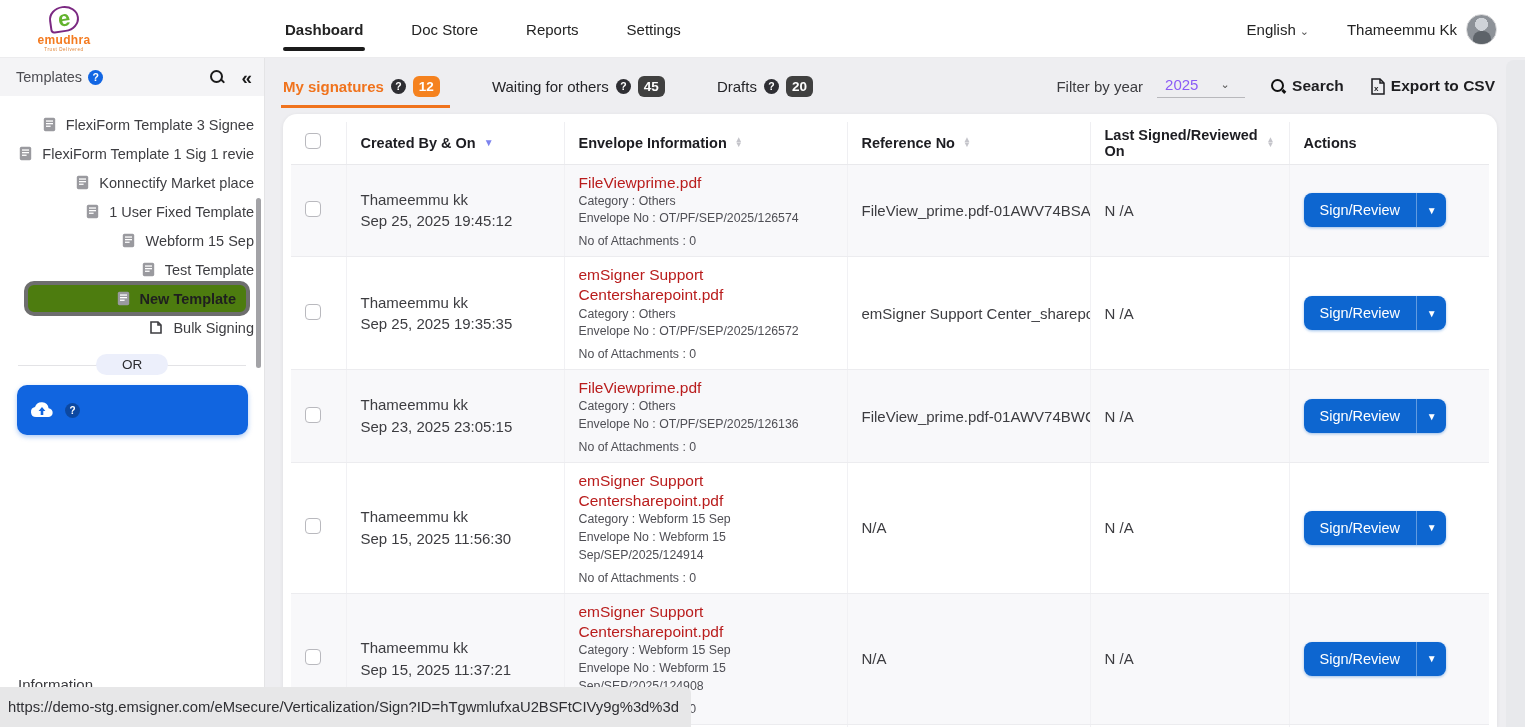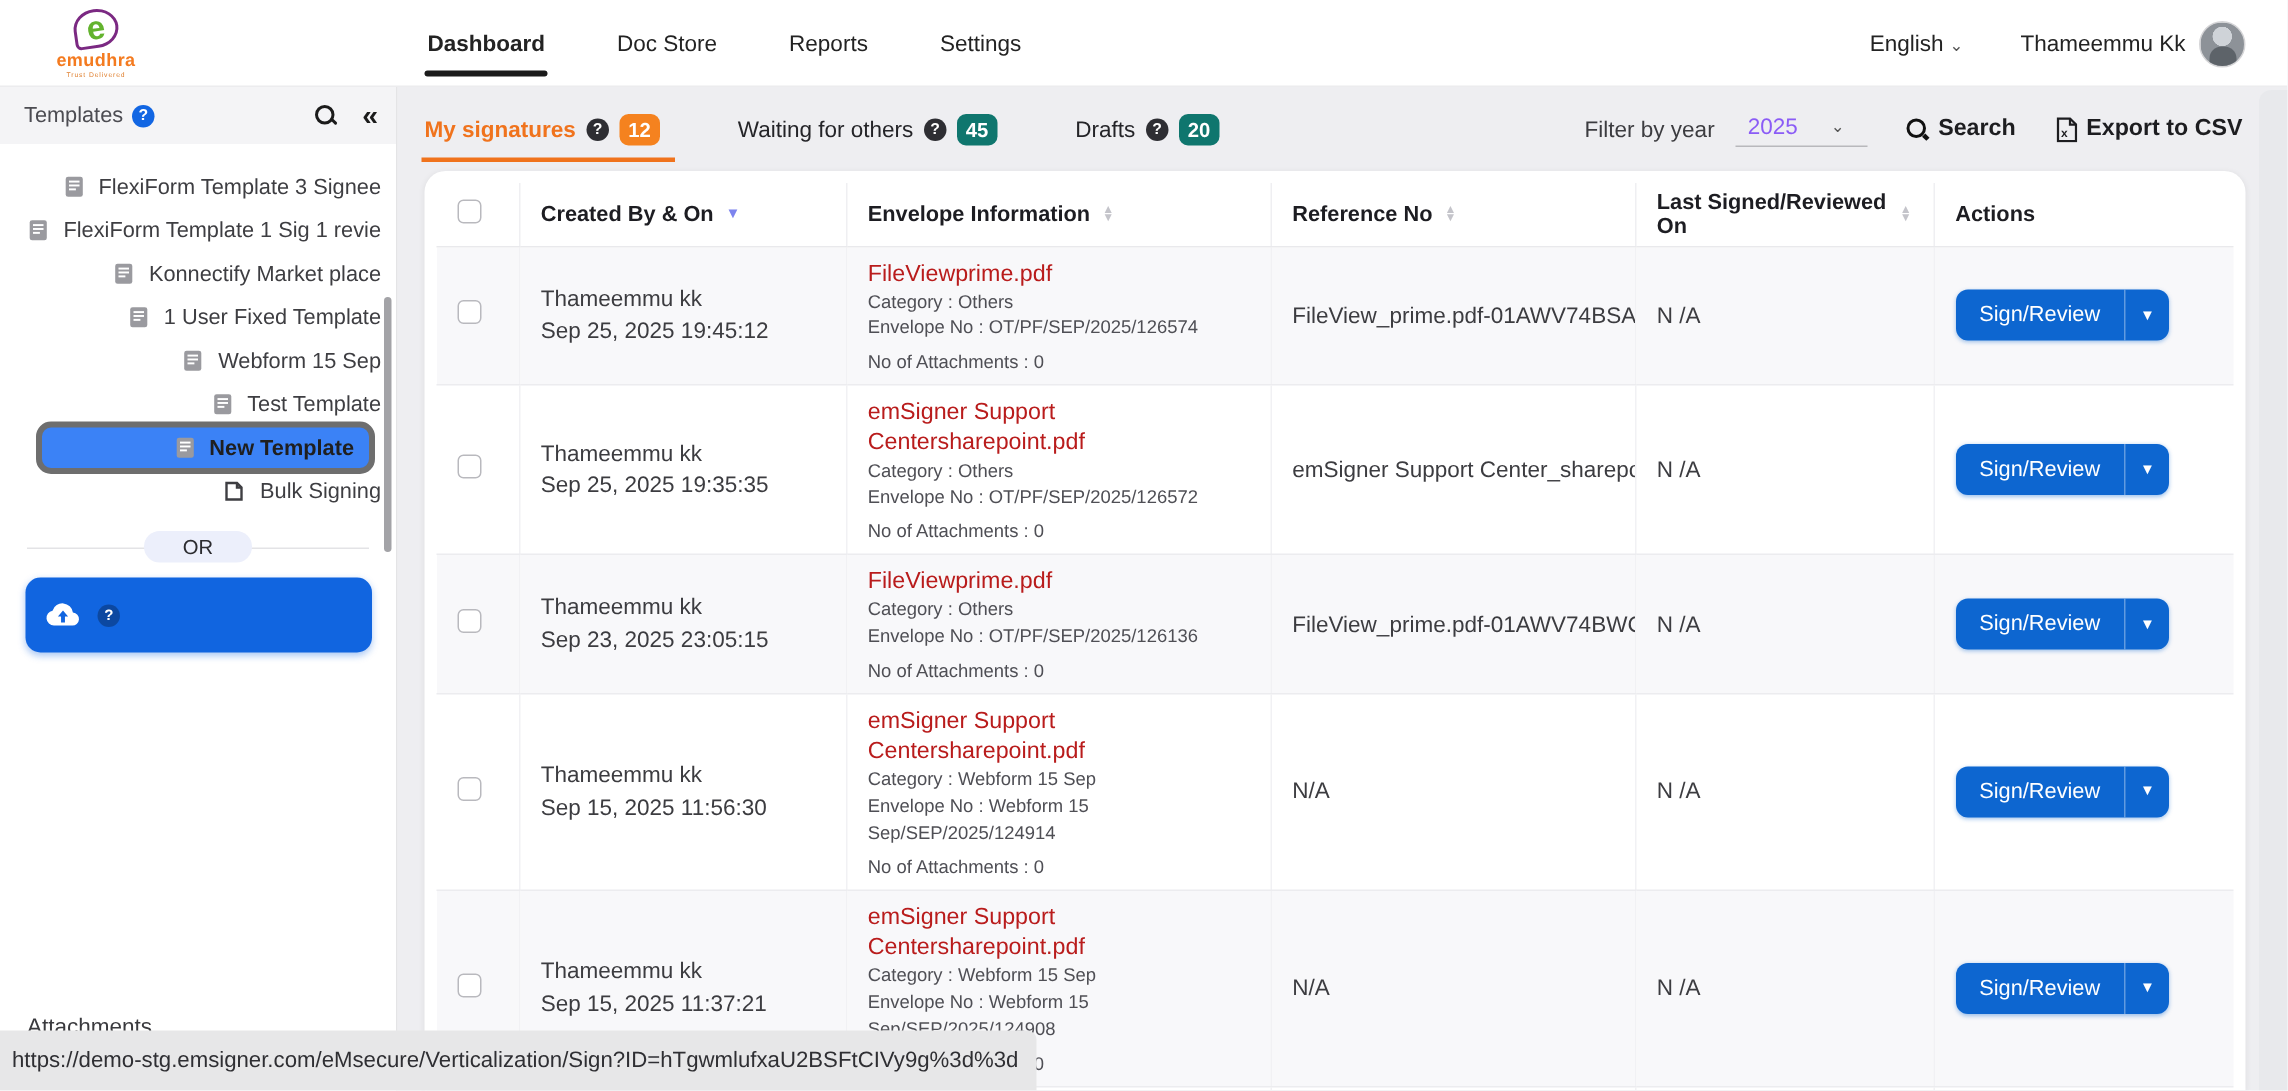--- a/index.html
+++ b/index.html
@@ -31,42 +31,42 @@
   .sb-title { font-size:14.5px; color:#4c4c52; }
   .help-dot { width:15px; height:15px; border-radius:50%; background:#1266e3; color:#fff; font-size:10.5px; font-weight:bold; display:inline-flex; align-items:center; justify-content:center; flex:none; }
   .help-dot.dark { background:#2e2e33; }
   .sb-head-icons { margin-left:auto; display:flex; align-items:center; gap:16px; }
   .sb-search { width:16px; height:16px; position:relative; cursor:pointer; }
   .sb-search::before { content:""; position:absolute; left:1px; top:1px; width:9px; height:9px; border:2.2px solid #1b1b1b; border-radius:50%; }
   .sb-search::after { content:""; position:absolute; left:11px; top:11px; width:5px; height:2.4px; background:#1b1b1b; transform:rotate(45deg); border-radius:2px; }
   .sb-collapse { font-size:19px; color:#1b1b1b; font-weight:bold; cursor:pointer; line-height:1; letter-spacing:-2px; }
   .sb-list { padding-top:14px; }
   .tpl-item { height:29px; display:flex; align-items:center; gap:10px; padding:0 10px 0 18px; font-size:14.5px; color:#3e3e42; cursor:pointer;justify-content:flex-end; }
-  .tpl-item.highlighted { height:35px; margin:-3px 14px -3px 24px; padding-left:10px; border:4px solid #6e6e6e; border-radius:10px; background:#3b82f6; font-weight:bold; color:#1f1f1f; }
+  .tpl-item.highlighted { height:35px; margin:-3px 14px -3px 24px; padding-left:10px; border:4px solid #6e6e6e; border-radius:10px; background:#4d7c0f; font-weight:bold; color:#1f1f1f; }
   .tpl-item svg { flex:none; }
   .sb-scrollthumb { position:absolute; right:3px; top:140px; width:5px; height:170px; background:#a3a3a7; border-radius:3px; }
   .or-row { position:relative; margin:12px 18px 0 18px; text-align:center; }
   .or-row::before { content:""; position:absolute; left:0; right:0; top:50%; height:1px; background:#e3e3e6; }
   .or-pill { position:relative; display:inline-block; background:#eceffb; border-radius:12px; padding:3px 26px; font-size:13.5px; color:#2c2c30; }
   .create-btn { margin:10px 17px 0 17px; width:231px; height:50px; background:#1165e0; border:none; border-radius:10px; display:flex; align-items:center; padding:0 12px; gap:10px; cursor:pointer; box-shadow:0 2px 5px rgba(17,101,224,.35); }
   .create-txt { flex:1; text-align:center; color:#fff; }
   .create-title { font-size:15.5px; line-height:1.2; }
   .create-sub { font-size:10.5px; opacity:.95; }
   .create-help { width:15px; height:15px; border-radius:50%; background:rgba(0,0,0,.28); color:#fff; font-size:10px; font-weight:bold; display:flex; align-items:center; justify-content:center; flex:none; }
   .plan-label { position:absolute; left:18px; bottom:34px; font-size:15px; color:#3a3a3e; }
 
   
   .main { position:absolute; top:58px; left:265px; right:0; bottom:0; background:#eeeef1; }
   .gutter { position:absolute; top:2px; right:0; bottom:0; width:19px; background:#e8e9ec; border-radius:8px 0 0 0; }
   .toolbar { height:56px; display:flex; align-items:center; padding:0 30px 0 18px; }
   .tabs { display:flex; align-items:center; gap:52px; }
   .tab { display:flex; align-items:center; gap:7px; font-size:15px; color:#242428; cursor:pointer; position:relative; padding:17px 0; }
   .tab.active { color:#f0731d; font-weight:bold; }
   .tab.active::after { content:""; position:absolute; left:-2px; right:-10px; bottom:6px; height:2.5px; background:#f0731d; }
-  .badge { min-width:27px; height:21px; border-radius:6px; background:#0f766e; color:#fff; font-size:13.5px; font-weight:bold; display:inline-flex; align-items:center; justify-content:center; padding:0 5px; }
+  .badge { min-width:27px; height:21px; border-radius:6px; background:#404040; color:#fff; font-size:13.5px; font-weight:bold; display:inline-flex; align-items:center; justify-content:center; padding:0 5px; }
   .badge.orange { background:#f5821f; }
   .toolbar-right { margin-left:auto; display:flex; align-items:center; gap:26px; }
   .filter-wrap { display:flex; align-items:center; gap:14px; font-size:15px; color:#3c3c40; }
   .year-select { display:flex; align-items:center; gap:22px; border-bottom:1px solid #b8b8bc; padding:2px 4px 4px 8px; cursor:pointer; min-width:88px; }
   .year-val { color:#8b5cf6; font-size:15px; }
   .year-caret { font-size:11px; color:#555; }
   .tool-link { display:flex; align-items:center; gap:6px; font-size:15.5px; color:#1d1d20; font-weight:bold; cursor:pointer; }
   .mini-search { width:15px; height:15px; position:relative; }
   .mini-search::before { content:""; position:absolute; left:0; top:0; width:9px; height:9px; border:2.4px solid #111; border-radius:50%; }
   .mini-search::after { content:""; position:absolute; left:11px; top:11px; width:4px; height:2.6px; background:#111; transform:rotate(45deg); }
@@ -233,21 +233,21 @@
   </div>
 
   <button class="create-btn">
     <svg width="26" height="20" viewBox="0 0 26 20">
         <path d="M7 17 a5 5 0 0 1 -1 -9.9 a7 7 0 0 1 13.6 1.2 a4.3 4.3 0 0 1 -0.6 8.7 z" fill="#fff"></path>
         <path d="M13 7 l3.4 4 h-2.1 v4 h-2.6 v-4 h-2.1 z" fill="#1165e0"></path>
       </svg>
     <span class="create-help">?</span>
   </button>
 
-  <div class="plan-label">Attachments</div>
+  <div class="plan-label">Information</div>
 </div>
 
 <div class="main">
   <div class="toolbar">
     <div class="tabs">
 
         <div class="tab active">
           <span>My signatures</span>
           <span class="help-dot dark">?</span>
           <span class="badge orange">12</span>

